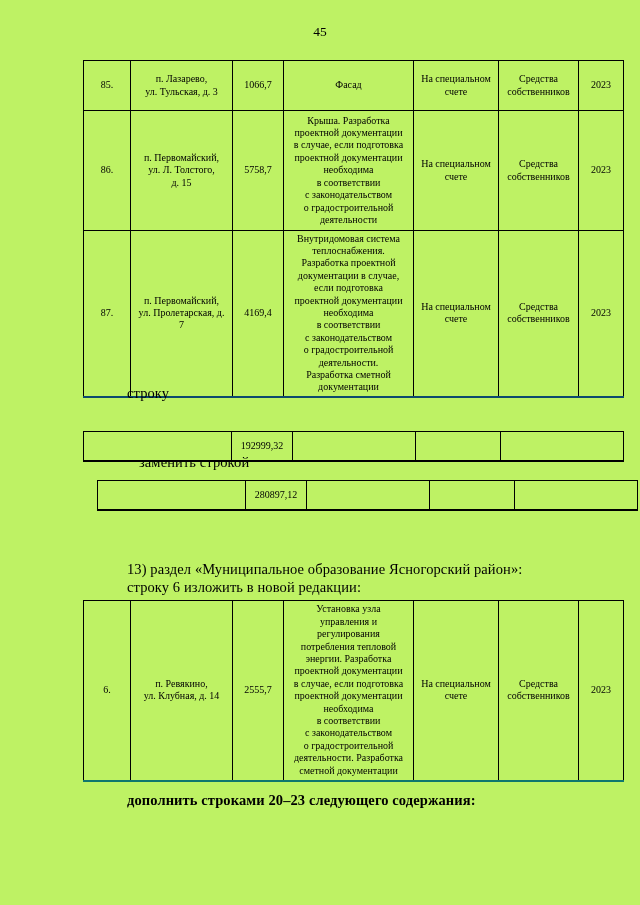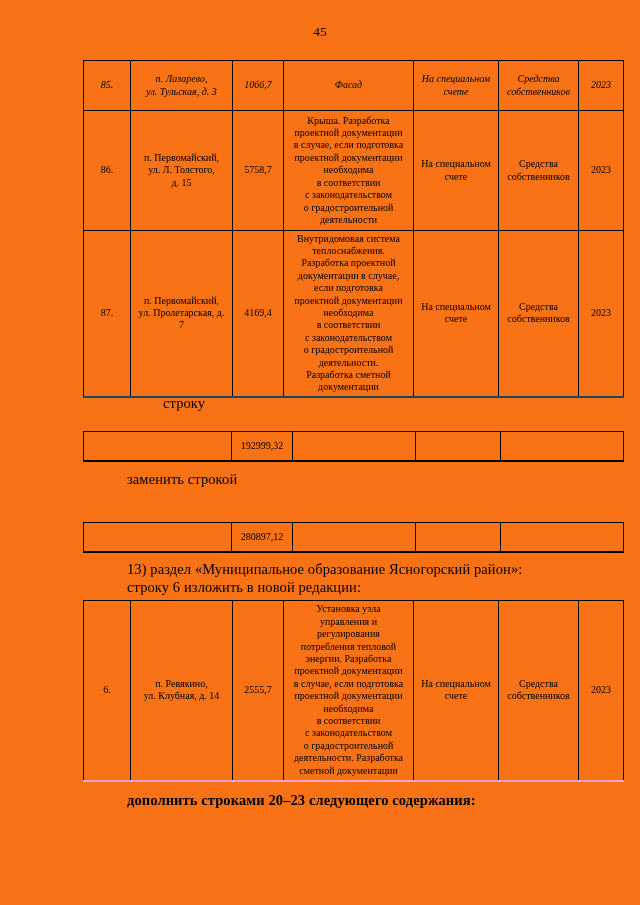--- a/index.html
+++ b/index.html
@@ -1,21 +1,21 @@
 <!DOCTYPE html>
 <html><head>
 <meta charset="utf-8">
 <style>
   html, body { margin: 0; padding: 0; background: #ffffff; }
   body {
     width: 640px; height: 905px;
     font-family: "Liberation Serif", "DejaVu Serif", serif;
     color: #000000;
   }
-  .page { position: relative; width: 640px; height: 905px; background: #f97316; overflow: hidden; }
+  .page { position: relative; width: 640px; height: 905px; background: #bef264; overflow: hidden; }
 
   .pageno {
     position: absolute; top: 24px; left: 0; width: 640px;
     text-align: center; font-size: 13.5px;
   }
 
   .doc-table {
     position: absolute; left: 83px; width: 540px;
     border-collapse: collapse; table-layout: fixed;
   }
@@ -23,38 +23,38 @@
     border: 1px solid #000000;
     font-size: 10px; line-height: 12.4px;
     text-align: center; vertical-align: middle;
     padding: 1px 2px;
     white-space: pre-line;
     overflow: hidden;
   }
   .t-main { top: 60px; }
   .t-main tr:last-child td { border-bottom: 2px solid #0c4a6e; }
   .t-mid1 { top: 431px; }
-  .t-mid2 { top: 522px; }
+  .t-mid2 { top: 480px; margin-left: 14px; }
   .t-mid1 td, .t-mid2 td { border-bottom: 2px solid #000000; }
   .t-sec { top: 600px; }
-  .t-sec td { border-bottom: 2px solid #f9a8d4; }
-
-  tr.r50  { height: 50px; font-style: italic; }
+  .t-sec td { border-bottom: 2px solid #0f766e; }
+
+  tr.r50  { height: 50px; }
   tr.r120 { height: 120px; }
   tr.r166 { height: 166px; }
   tr.r31  { height: 29px; }
   tr.r182 { height: 180px; }
 
   .para {
     position: absolute; left: 127px;
     font-size: 14.5px; line-height: 17.5px; letter-spacing: 0.1px;
     white-space: nowrap;
   }
-  .p-stroku   { top: 395px; margin-left: 36px; }
-  .p-zamenit  { top: 471px; }
+  .p-stroku   { top: 385px; }
+  .p-zamenit  { top: 454px; margin-left: 12px; }
   .p-s13      { top: 549px; margin-top: 12px; }
   .p-dopolnit { top: 792px; font-weight: bold; }
 </style>
 </head>
 <body>
 
 <div class="page">
 
   <div class="pageno">45</div>
 

